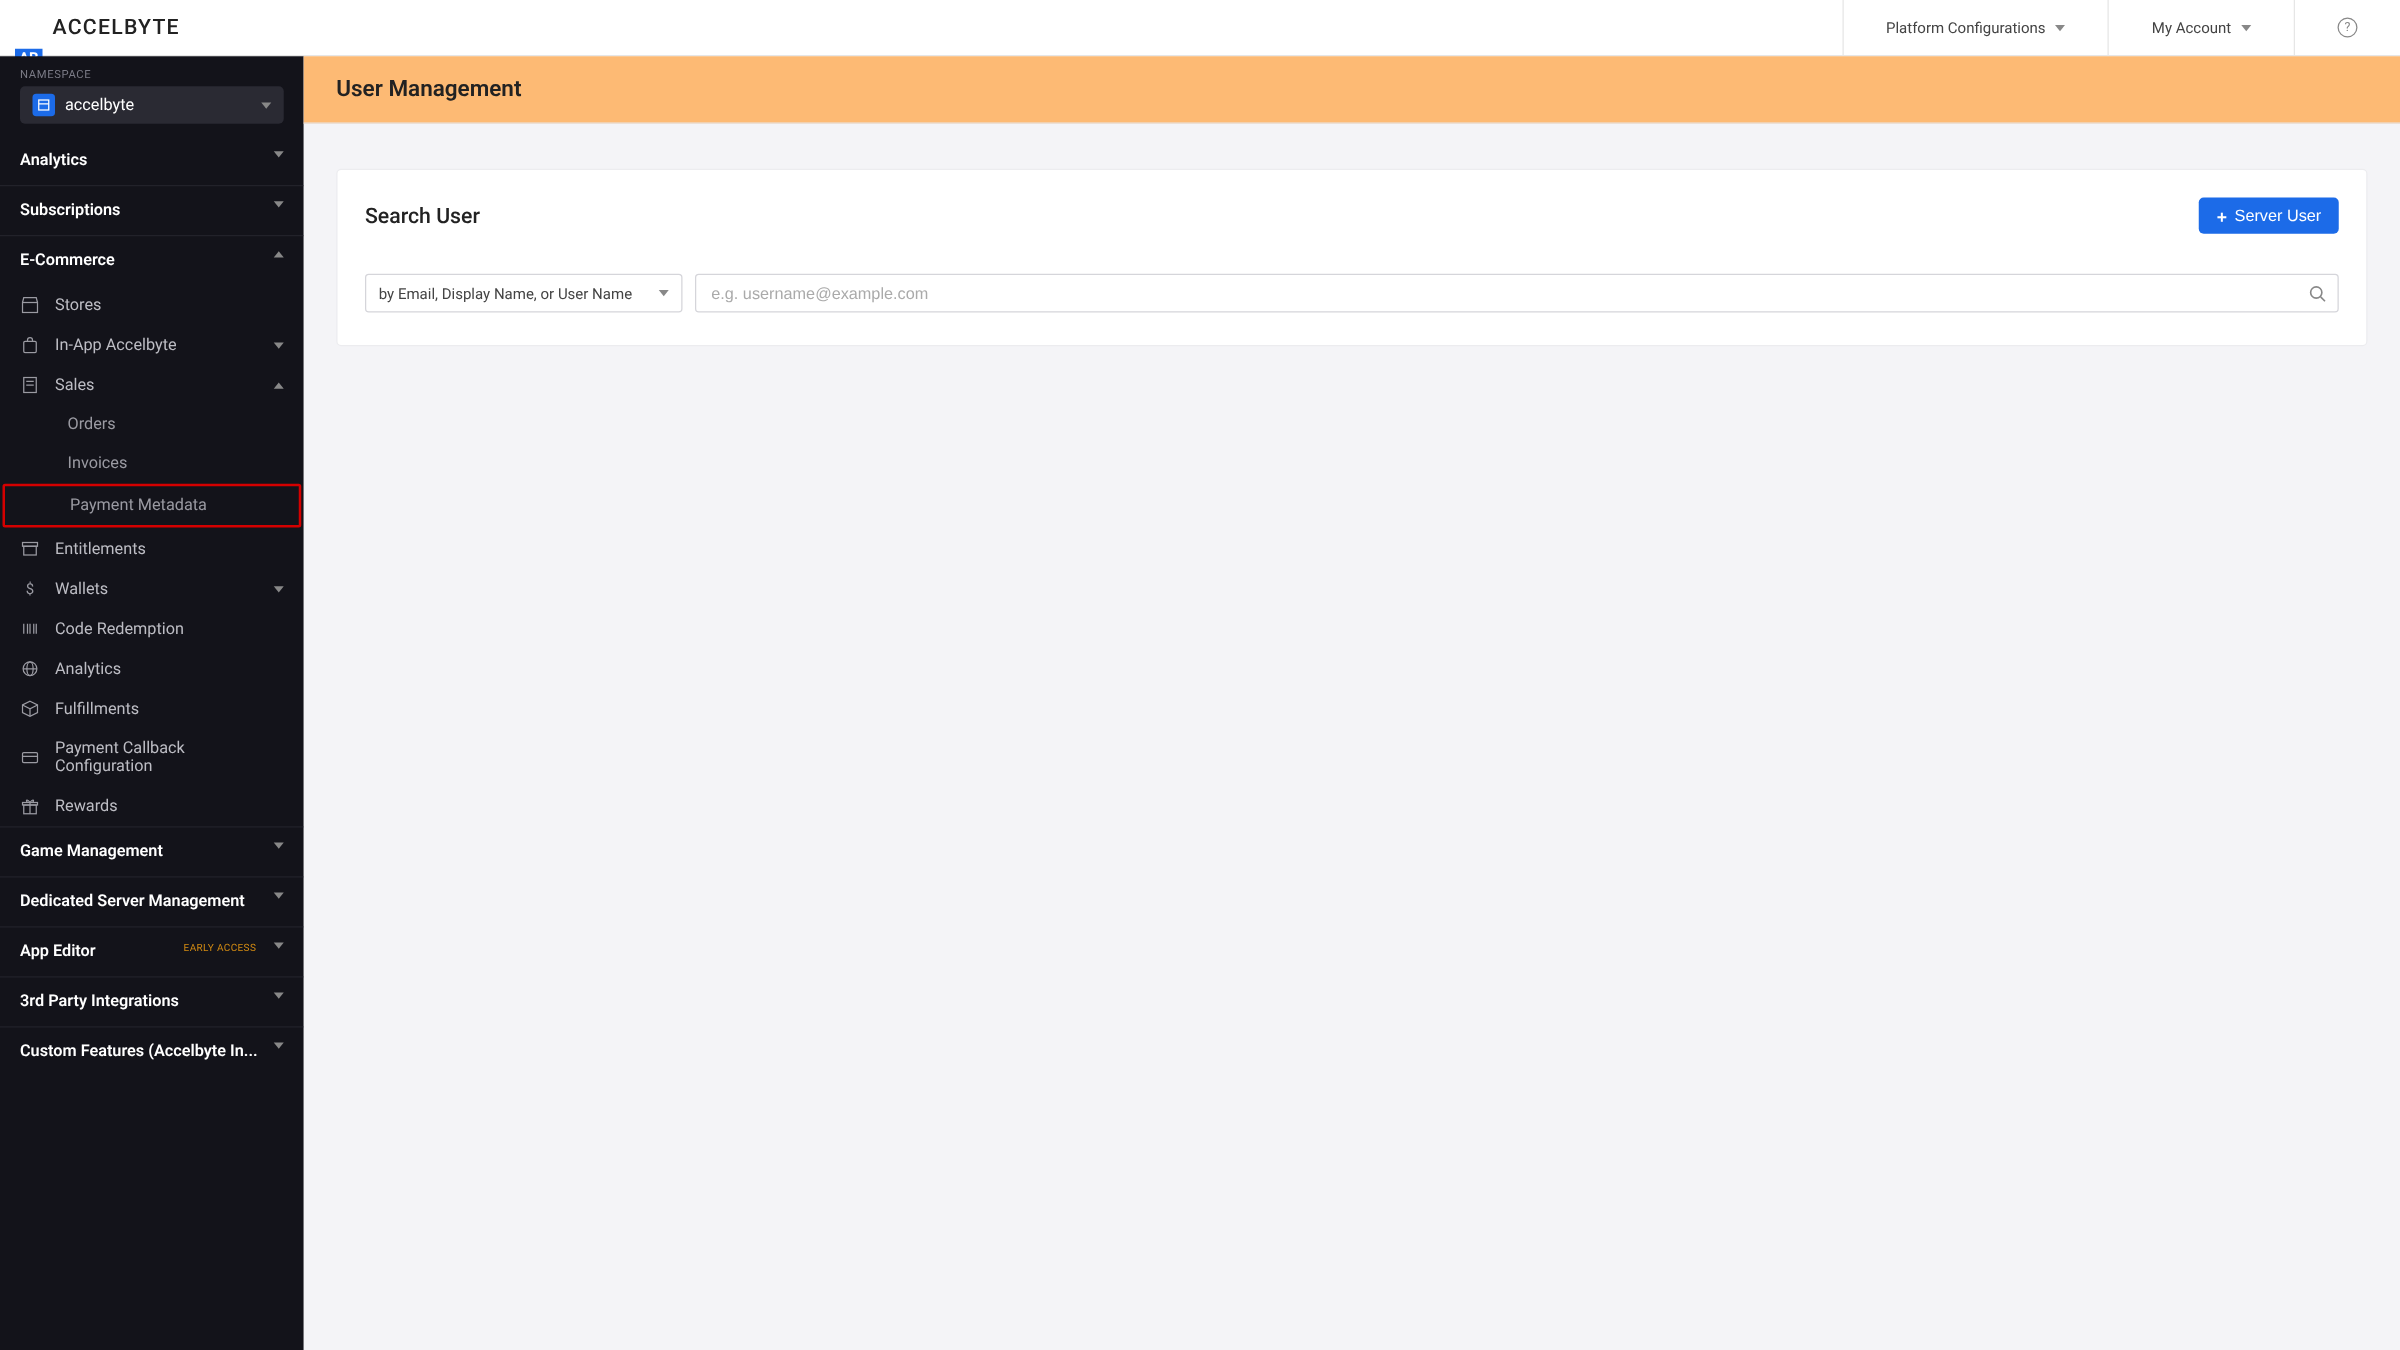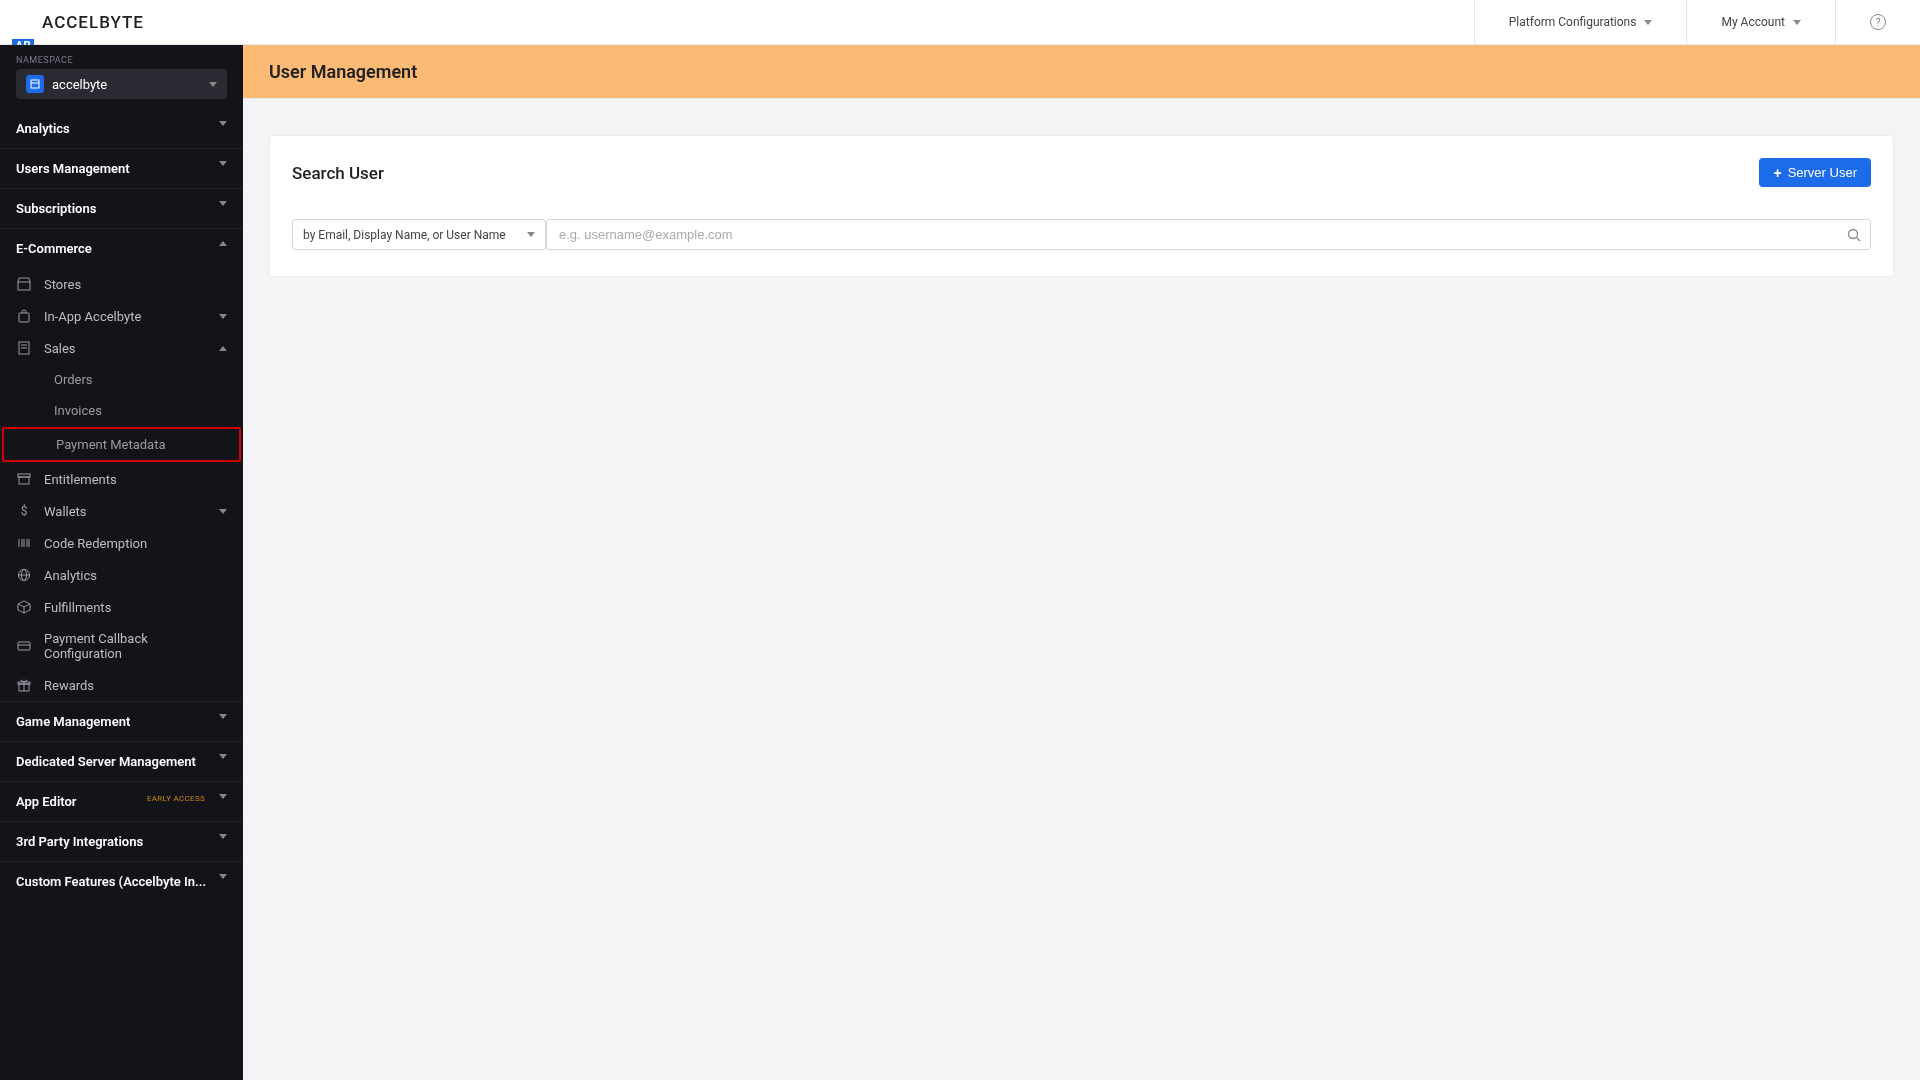--- a/index.html
+++ b/index.html
@@ -230,20 +230,21 @@
   gap: 6px;
   cursor: pointer;
 }
 .plus-icon {
   font-size: 14px;
   line-height: 14px;
   font-weight: 600;
 }
 .search-row {
   display: flex;
+  gap: 10px;
   margin-top: 32px;
 }
 .select-box {
   width: 254px;
   border: 1px solid #d5d5da;
   border-radius: 3px;
   padding: 7px 10px;
   font-size: 12px;
   color: #444;
   display: flex;
@@ -306,24 +307,20 @@
             <rect x="1" y="1" width="8" height="8" fill="none" stroke="#fff" stroke-width="1"></rect>
             <line x1="1" y1="4" x2="9" y2="4" stroke="#fff" stroke-width="1"></line>
           </svg>
       </span>
       <span class="ns-name">accelbyte</span>
       <span class="chev-down"></span>
     </div>
 
     <div class="nav-section first">
       <span class="label">Analytics</span>
-      <span class="caret down"></span>
-    </div>
-    <div class="nav-section">
-      <span class="label">Users Management</span>
       <span class="caret down"></span>
     </div>
     <div class="nav-section">
       <span class="label">Subscriptions</span>
       <span class="caret down"></span>
     </div>
 
     <div class="nav-section">
       <span class="label">E-Commerce</span>
       <span class="caret up"></span>

